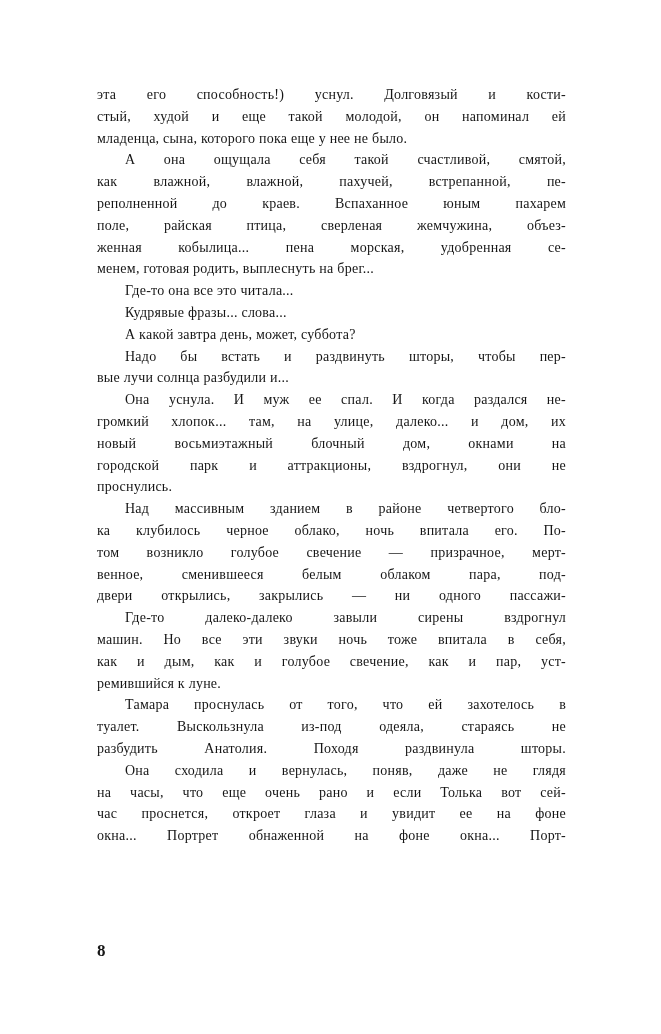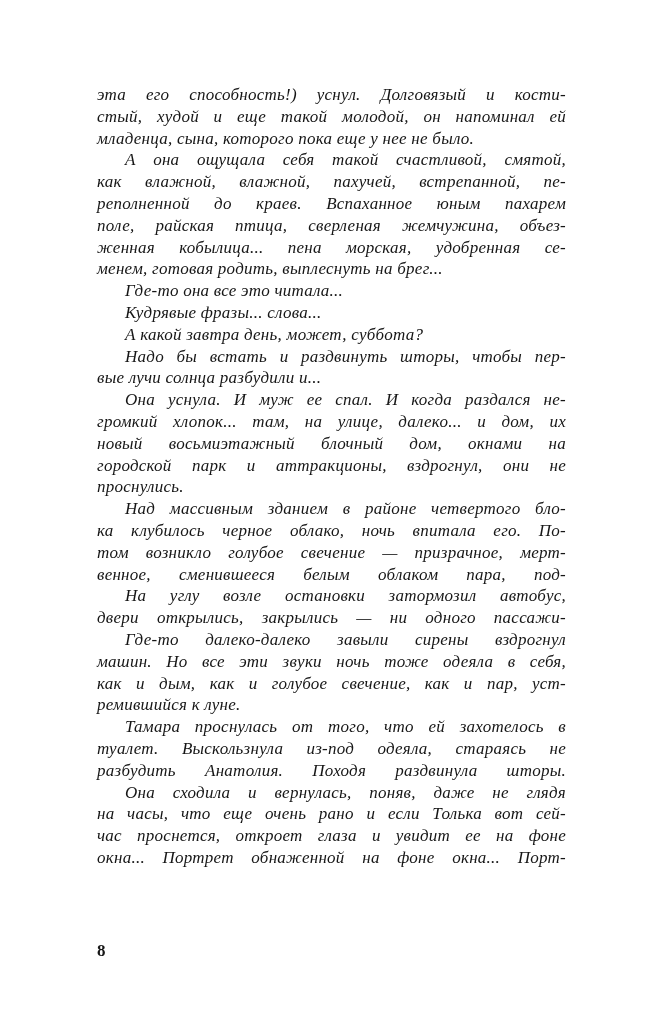--- a/index.html
+++ b/index.html
@@ -14,24 +14,23 @@
     background: #ffffff;
     overflow: hidden;
     font-family: "Liberation Serif", "DejaVu Serif", serif;
     color: #161616;
   }
   .text-block {
     position: absolute;
     left: 97px;
     top: 84px;
     width: 469px;
-    font-size: 17px;
+    font-size: 14px;
     line-height: 21.8px;
     letter-spacing: 0.25px;
-    font-style: italic;
   }
   .para {
     margin: 0;
     padding: 0;
   }
   .line {
     min-height: 21.8px;
   }
   .line.just {
     text-align: justify;
@@ -87,26 +86,25 @@
         <div class="line just">городской парк и аттракционы, вздрогнул, они не</div>
         <div class="line">проснулись.</div>
       </div>
       <div class="para">
         <div class="line indent just">Над массивным зданием в районе четвертого бло-</div>
         <div class="line just">ка клубилось черное облако, ночь впитала его. По-</div>
         <div class="line just">том возникло голубое свечение — призрачное, мерт-</div>
         <div class="line just">венное, сменившееся белым облаком пара, под-</div>
       </div>
       <div class="para">
-        <div class="line indent just">На углу возле остановки затормозил автобус,</div>
         <div class="line just">двери открылись, закрылись — ни одного пассажи-</div>
       </div>
       <div class="para">
         <div class="line indent just">Где-то далеко-далеко завыли сирены вздрогнул</div>
-        <div class="line just">машин. Но все эти звуки ночь тоже одеяла в себя,</div>
+        <div class="line just">машин. Но все эти звуки ночь тоже впитала в себя,</div>
         <div class="line just">как и дым, как и голубое свечение, как и пар, уст-</div>
         <div class="line">ремившийся к луне.</div>
       </div>
       <div class="para">
         <div class="line indent just">Тамара проснулась от того, что ей захотелось в</div>
         <div class="line just">туалет. Выскользнула из-под одеяла, стараясь не</div>
         <div class="line just">разбудить Анатолия. Походя раздвинула шторы.</div>
       </div>
       <div class="para">
         <div class="line indent just">Она сходила и вернулась, поняв, даже не глядя</div>

